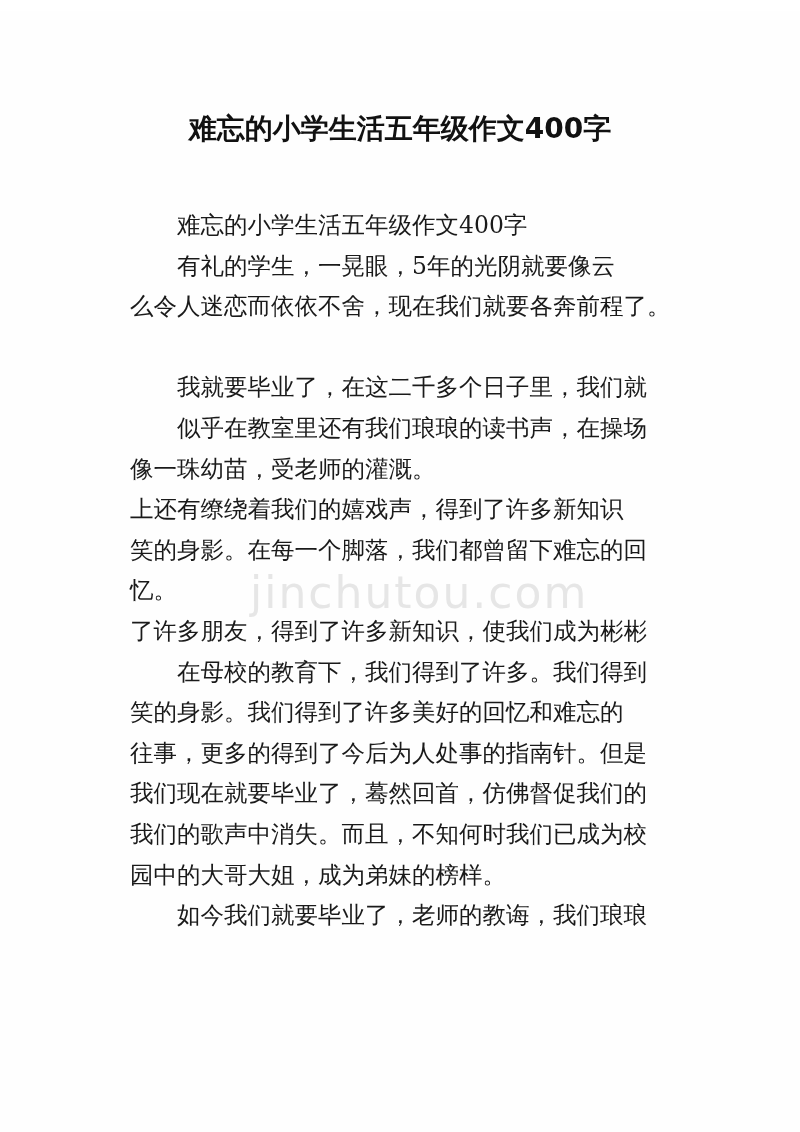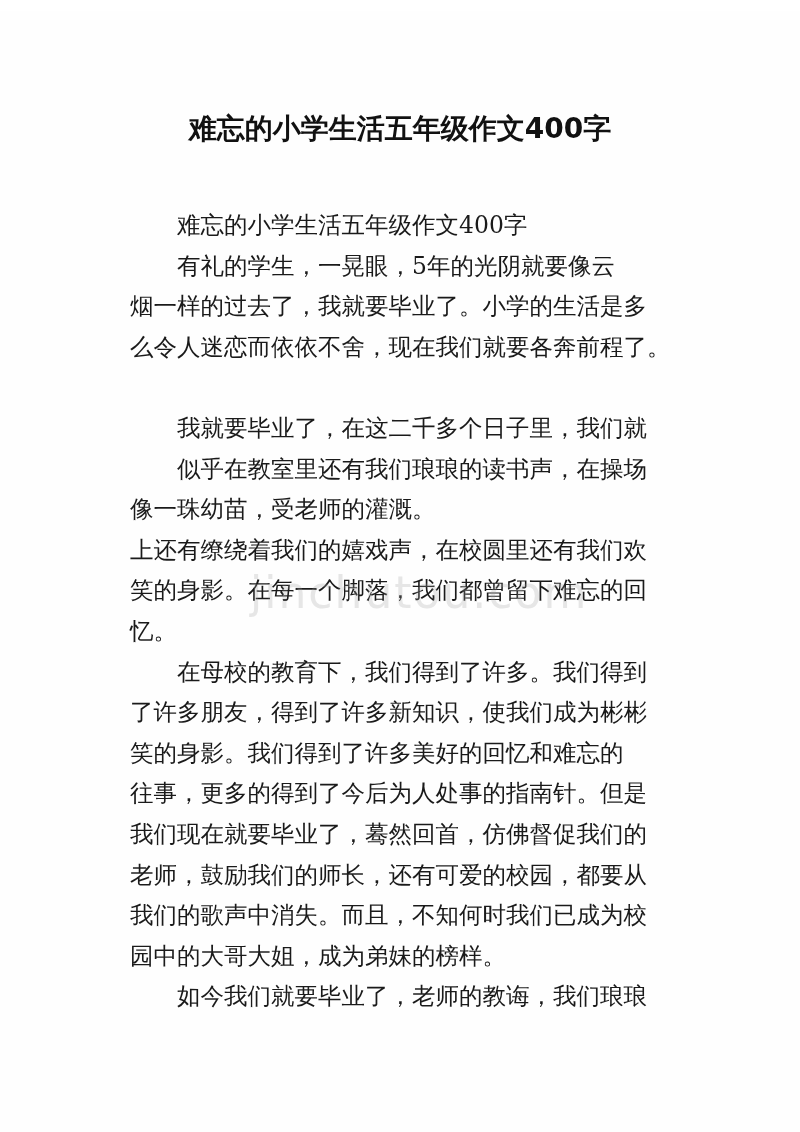--- a/index.html
+++ b/index.html
@@ -27,34 +27,32 @@
 </style>
 </head>
 <body>
 
 <div class="page">
   <div class="title">难忘的小学生活五年级作文400字</div>
 
   <div class="body">
     <span class="line indent">难忘的小学生活五年级作文400字</span>
     <span class="line indent">有礼的学生，一晃眼，5年的光阴就要像云</span>
-    <span class="line">烟一样的过去了，我就要毕业了。小学的生活是多</span>
     <span class="line">么令人迷恋而依依不舍，现在我们就要各奔前程了。</span>
     <span class="line blank"></span>
     <span class="line indent">我就要毕业了，在这二千多个日子里，我们就</span>
     <span class="line indent">似乎在教室里还有我们琅琅的读书声，在操场</span>
     <span class="line">像一珠幼苗，受老师的灌溉。</span>
-    <span class="line">上还有缭绕着我们的嬉戏声，在校圆里还有我们欢</span>
+    <span class="line">上还有缭绕着我们的嬉戏声，得到了许多新知识</span>
     <span class="line">笑的身影。在每一个脚落，我们都曾留下难忘的回</span>
     <span class="line">忆。</span>
+    <span class="line">了许多朋友，得到了许多新知识，使我们成为彬彬</span>
     <span class="line indent">在母校的教育下，我们得到了许多。我们得到</span>
-    <span class="line">了许多朋友，得到了许多新知识，使我们成为彬彬</span>
     <span class="line">笑的身影。我们得到了许多美好的回忆和难忘的</span>
     <span class="line">往事，更多的得到了今后为人处事的指南针。但是</span>
     <span class="line">我们现在就要毕业了，蓦然回首，仿佛督促我们的</span>
-    <span class="line">老师，鼓励我们的师长，还有可爱的校园，都要从</span>
     <span class="line">我们的歌声中消失。而且，不知何时我们已成为校</span>
     <span class="line">园中的大哥大姐，成为弟妹的榜样。</span>
     <span class="line indent">如今我们就要毕业了，老师的教诲，我们琅琅</span>
   </div>
 
   <div class="watermark">jinchutou.com</div>
 </div>
 
 </body></html>

